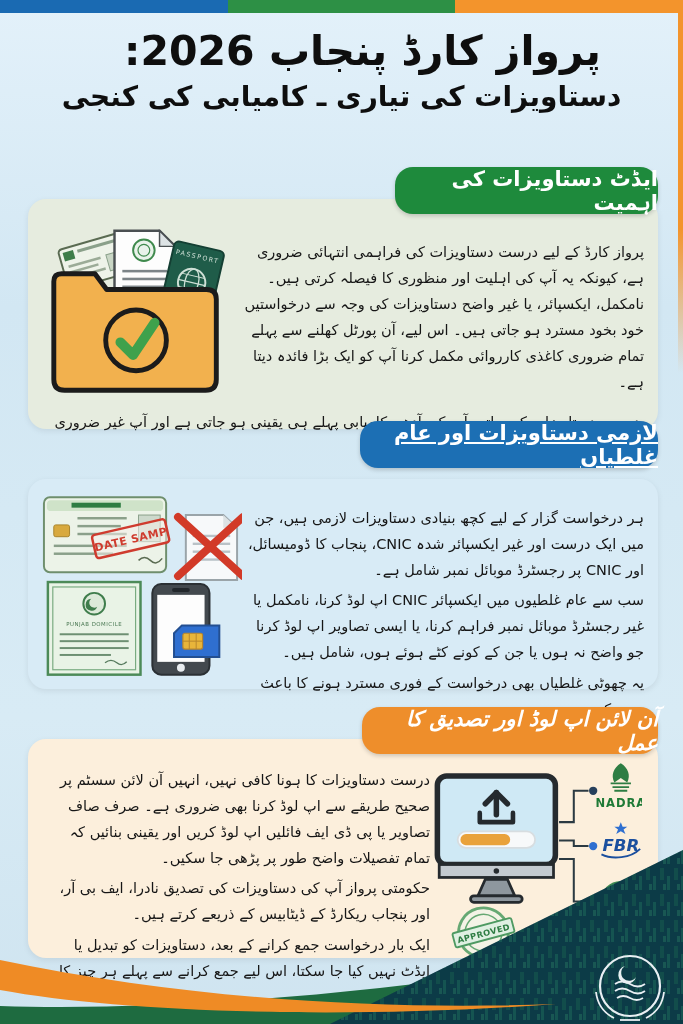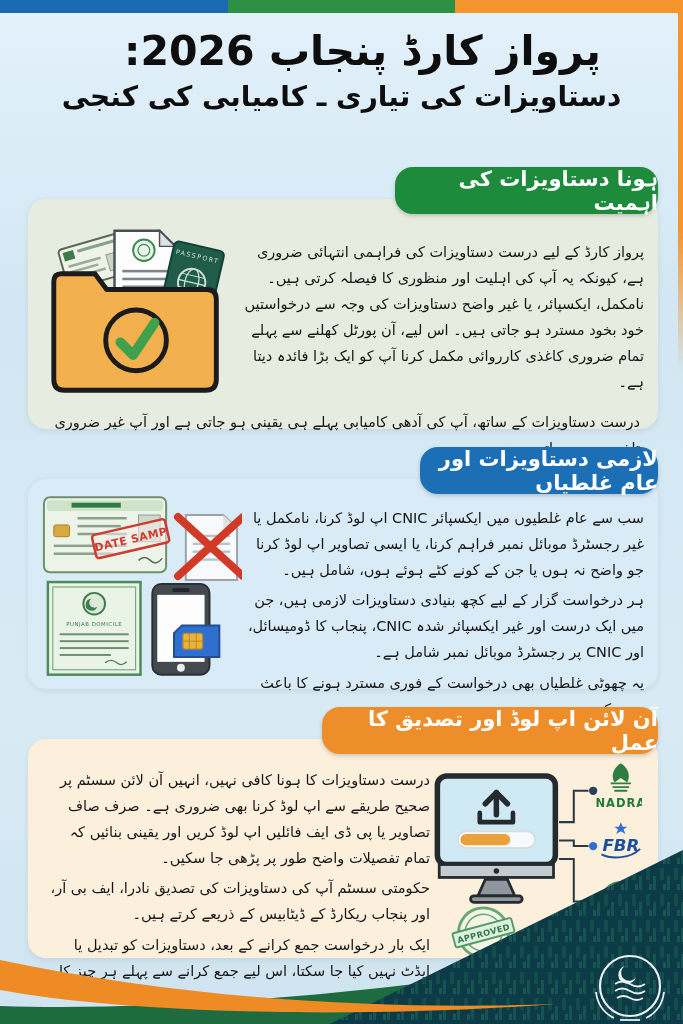--- a/index.html
+++ b/index.html
@@ -46,21 +46,21 @@
     <div style="background:#f3942c"></div>
   </div>
   <div class="edge-strip"></div>
 
   <div class="title">
     <div class="l1">پرواز کارڈ پنجاب 2026:</div>
     <div class="l2">دستاویزات کی تیاری ـ کامیابی کی کنجی</div>
   </div>
 
   <div class="badge" style="top:167px;width:263px;background:#1e8a3c;">
-    <span>ہونا دستاویزات کی اہمیت</span>
+    <span>ایڈٹ دستاویزات کی اہمیت</span>
   </div>
   <div class="panel" style="top:199px;height:230px;background:#e6ecdf;padding-top:40px;">
     <div class="row">
       <div class="illus" style="width:198px;margin-top:-22px;">
         <svg width="196" height="186" viewBox="0 0 200 190">
 
           <g transform="translate(18,34) rotate(-16)">
             <rect x="0" y="0" width="66" height="42" rx="4" fill="#eef3e9" stroke="#5a6b52" stroke-width="2"></rect>
             <rect x="4" y="4" width="11" height="9" fill="#3e7d4a"></rect>
             <rect x="19" y="5" width="40" height="3" fill="#8aa08a"></rect>
@@ -97,21 +97,21 @@
           <path d="M82,128 L95,141 L117,108" fill="none" stroke="#3fa14c" stroke-width="10" stroke-linecap="round" stroke-linejoin="round"></path>
         </svg>
       </div>
       <div class="textcol">
         <p>پرواز کارڈ کے لیے درست دستاویزات کی فراہمی انتہائی ضروری ہے، کیونکہ یہ آپ کی اہلیت اور منظوری کا فیصلہ کرتی ہیں۔ نامکمل، ایکسپائر، یا غیر واضح دستاویزات کی وجہ سے درخواستیں خود بخود مسترد ہو جاتی ہیں۔ اس لیے، آن پورٹل کھلنے سے پہلے تمام ضروری کاغذی کارروائی مکمل کرنا آپ کو ایک بڑا فائدہ دیتا ہے۔</p>
       </div>
     </div>
     <div class="fullw">درست دستاویزات کے ساتھ، آپ کی آدھی کامیابی پہلے ہی یقینی ہو جاتی ہے اور آپ غیر ضروری تاخیر سے بچ جاتے ہیں۔</div>
   </div>
 
-  <div class="badge" style="top:447px;width:238px;background:#1c6fb4;">
+  <div class="badge" style="top:421px;width:298px;background:#1c6fb4;text-decoration:underline;">
     <span>لازمی دستاویزات اور عام غلطیاں</span>
   </div>
   <div class="panel" style="top:479px;height:210px;background:#d8ebf6;padding-top:26px;">
     <div class="row">
       <div class="illus" style="width:206px;margin-top:-14px;">
         <svg width="202" height="188" viewBox="0 0 205 190">
 
           <g transform="translate(4,6)">
             <rect x="0" y="0" width="124" height="76" rx="6" fill="#ecf3e8" stroke="#6f8f6d" stroke-width="2"></rect>
             <rect x="3" y="3" width="118" height="11" rx="4" fill="#cfe3c9"></rect>
@@ -166,35 +166,35 @@
               <path d="M8,0 L46,0 L46,32 L0,32 L0,8 Z" fill="#2f6fd0" stroke="#234f91" stroke-width="2"></path>
               <rect x="9" y="8" width="20" height="16" rx="2" fill="#e8b53a" stroke="#b8862c" stroke-width="1.2"></rect>
               <line x1="15.5" y1="8" x2="15.5" y2="24" stroke="#b8862c" stroke-width="1"></line>
               <line x1="22.5" y1="8" x2="22.5" y2="24" stroke="#b8862c" stroke-width="1"></line>
               <line x1="9" y1="16" x2="29" y2="16" stroke="#b8862c" stroke-width="1"></line>
             </g>
           </g>
         </svg>
       </div>
       <div class="textcol">
+        <p>ہر درخواست گزار کے لیے کچھ بنیادی دستاویزات لازمی ہیں، جن میں ایک درست اور غیر ایکسپائر شدہ CNIC، پنجاب کا ڈومیسائل، اور CNIC پر رجسٹرڈ موبائل نمبر شامل ہے۔</p>
         <p>سب سے عام غلطیوں میں ایکسپائر CNIC اپ لوڈ کرنا، نامکمل یا غیر رجسٹرڈ موبائل نمبر فراہم کرنا، یا ایسی تصاویر اپ لوڈ کرنا جو واضح نہ ہوں یا جن کے کونے کٹے ہوئے ہوں، شامل ہیں۔</p>
-        <p>ہر درخواست گزار کے لیے کچھ بنیادی دستاویزات لازمی ہیں، جن میں ایک درست اور غیر ایکسپائر شدہ CNIC، پنجاب کا ڈومیسائل، اور CNIC پر رجسٹرڈ موبائل نمبر شامل ہے۔</p>
         <p>یہ چھوٹی غلطیاں بھی درخواست کے فوری مسترد ہونے کا باعث بن سکتی ہیں۔</p>
       </div>
     </div>
   </div>
 
-  <div class="badge" style="top:707px;width:336px;background:#ee8e2b;">
+  <div class="badge" style="top:707px;width:296px;background:#ee8e2b;font-style:italic;">
     <span>آن لائن اپ لوڈ اور تصدیق کا عمل</span>
   </div>
   <div class="panel" style="top:739px;height:219px;background:#fcefdc;padding-top:28px;padding-left:12px;">
     <div class="row">
       <div class="textcol" style="padding-left:6px;">
         <p>درست دستاویزات کا ہونا کافی نہیں، انہیں آن لائن سسٹم پر صحیح طریقے سے اپ لوڈ کرنا بھی ضروری ہے۔ صرف صاف تصاویر یا پی ڈی ایف فائلیں اپ لوڈ کریں اور یقینی بنائیں کہ تمام تفصیلات واضح طور پر پڑھی جا سکیں۔</p>
-        <p>حکومتی سسٹم آپ کی دستاویزات کی تصدیق نادرا، ایف بی آر، اور پنجاب ریکارڈ کے ڈیٹابیس کے ذریعے کرتے ہیں۔</p>
+        <p>حکومتی پرواز آپ کی دستاویزات کی تصدیق نادرا، ایف بی آر، اور پنجاب ریکارڈ کے ڈیٹابیس کے ذریعے کرتے ہیں۔</p>
         <p>ایک بار درخواست جمع کرانے کے بعد، دستاویزات کو تبدیل یا ایڈٹ نہیں کیا جا سکتا، اس لیے جمع کرانے سے پہلے ہر چیز کا بغور جائزہ لیں۔</p>
       </div>
       <div class="illus" style="width:214px;margin-top:-12px;">
         <svg width="212" height="208" viewBox="0 0 230 224">
 
           <g transform="translate(8,22)">
             <rect x="0" y="0" width="128" height="96" rx="10" fill="#cfe9f5" stroke="#252a2e" stroke-width="6"></rect>
             <line x1="64" y1="18" x2="64" y2="42" stroke="#252a2e" stroke-width="6" stroke-linecap="round"></line>
             <polyline points="52,30 64,18 76,30" fill="none" stroke="#252a2e" stroke-width="6" stroke-linecap="round" stroke-linejoin="round"></polyline>
             <polyline points="46,40 46,50 82,50 82,40" fill="none" stroke="#252a2e" stroke-width="5" stroke-linecap="round" stroke-linejoin="round"></polyline>

